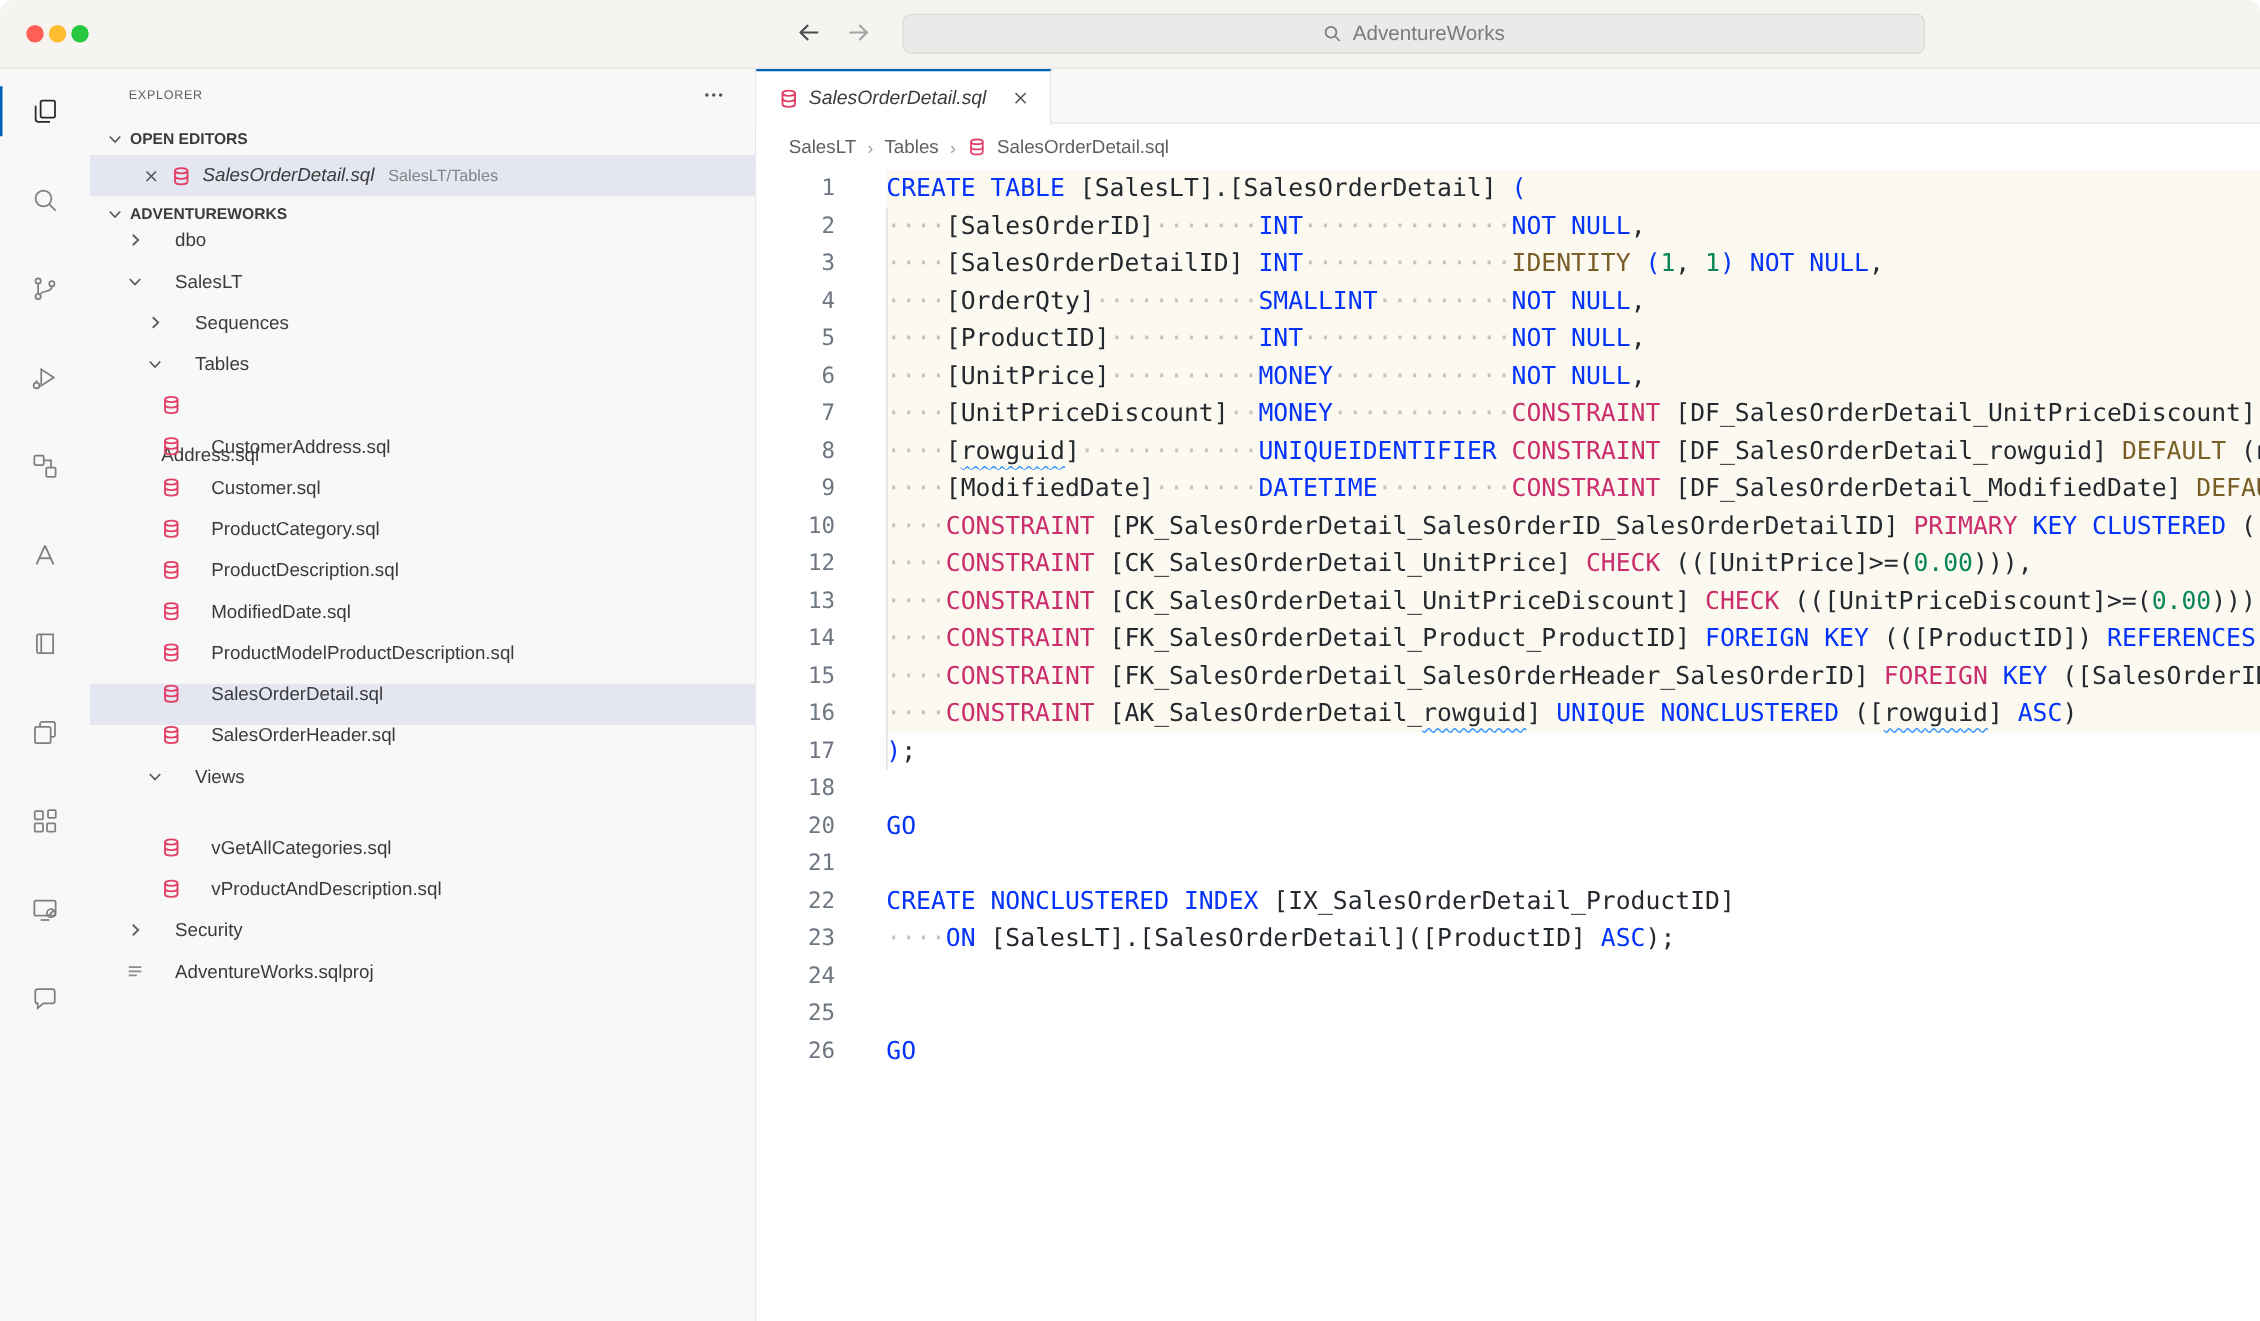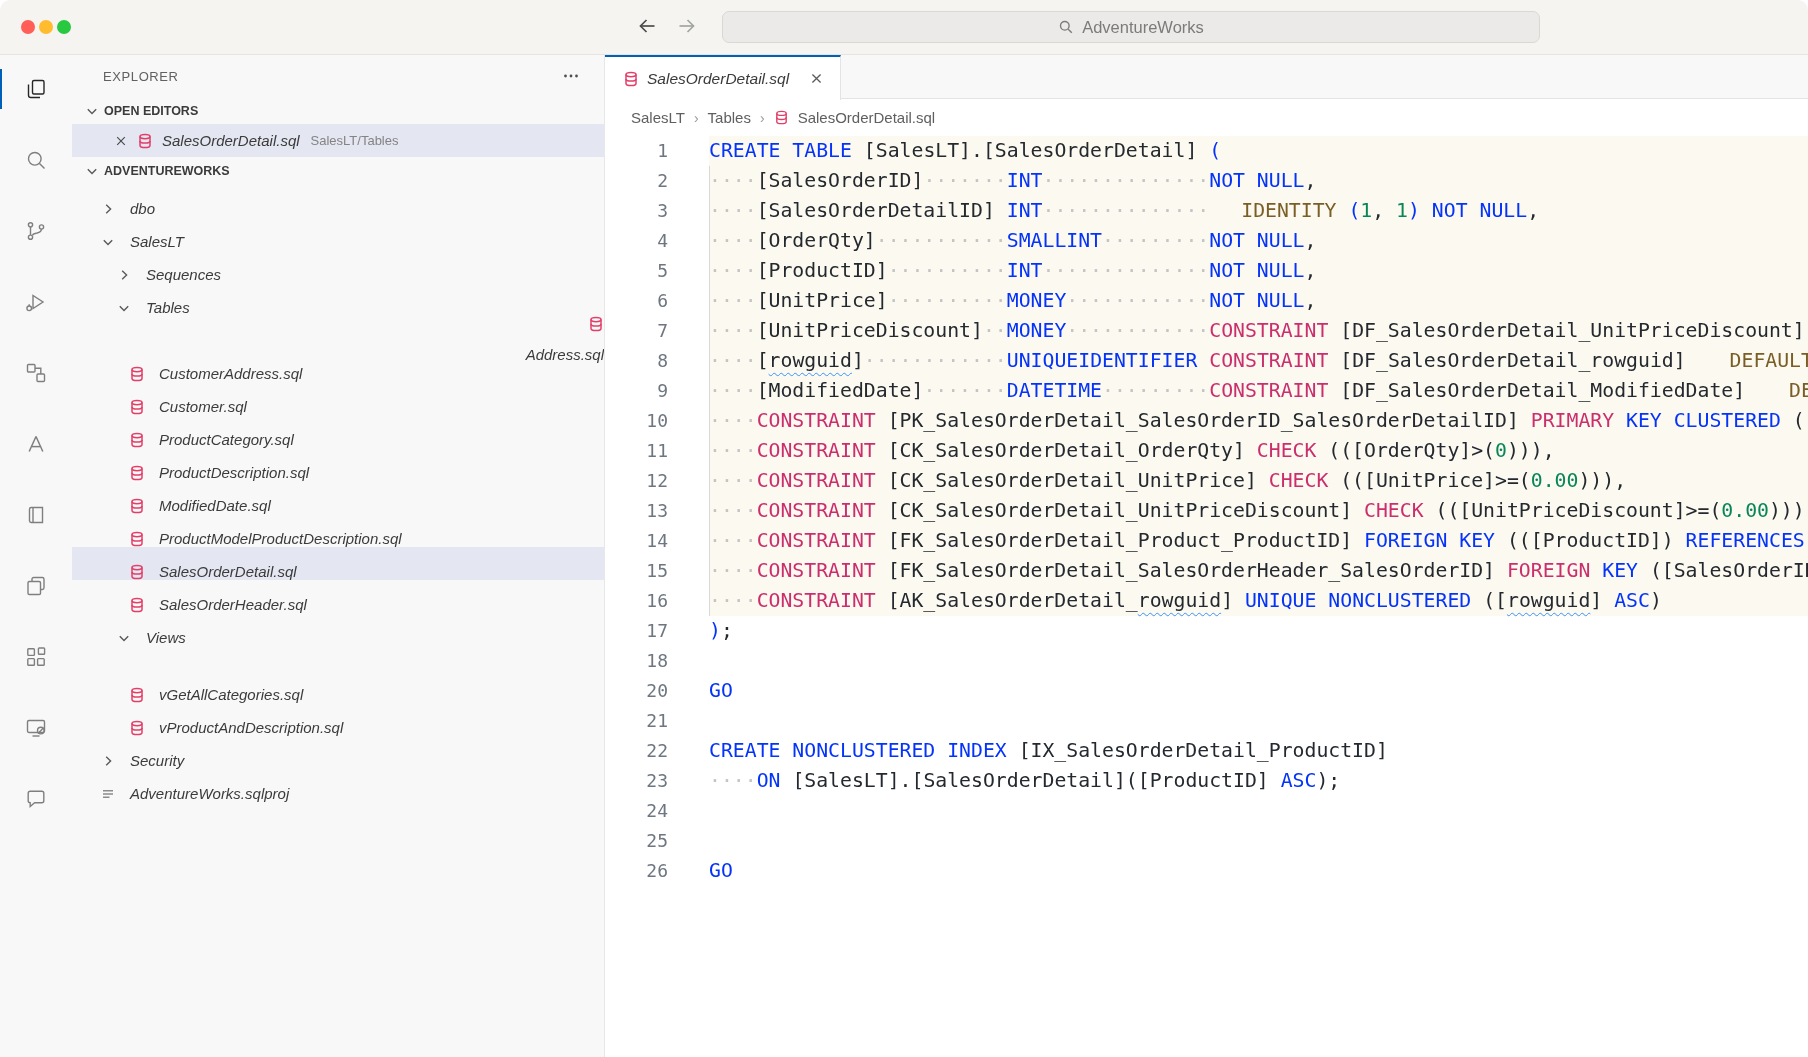--- a/index.html
+++ b/index.html
@@ -20,28 +20,28 @@
   .main { position:absolute; top:55px; left:0; right:0; bottom:0; display:flex; }
 
   
   .abar { width:72px; flex-shrink:0; background:#f8f8f8; display:flex; flex-direction:column; align-items:center; padding-top:10px; }
   .ab-item { position:relative; width:72px; height:48px; margin-bottom:23px; display:flex; align-items:center; justify-content:center; color:#7f7f7f; cursor:pointer; }
   .ab-item.active { color:#262626; }
   .ab-item.active::before { content:""; position:absolute; left:0; top:4px; bottom:4px; width:2px; background:var(--accent); }
 
   
   .sidebar { width:533px; flex-shrink:0; background:#f8f8f8; border-right:1px solid #e7e7e7; font-size:15px; color:#3b3b3b; overflow:hidden; }
-  .sb-title { height:42px; display:flex; align-items:center; justify-content:space-between; padding:0 24px 0 31px; color:#616161; font-size:13px; letter-spacing:.6px; }
+  .sb-title { height:42px; display:flex; align-items:center; justify-content:space-between; padding:0 24px 0 31px; color:#616161; font-size:10px; letter-spacing:.6px; }
   .more { color:#4f4f4f; cursor:pointer; display:flex; }
   .sec-row { height:27px; display:flex; align-items:center; padding-left:12px; gap:4px; font-weight:700; font-size:12.5px; color:#3b3b3b; cursor:pointer; }
   .oe-item { height:33px; display:flex; align-items:center; padding-left:42px; gap:9px; background:var(--selection-bg); cursor:pointer; }
   .oe-close { color:#4d4d4d; display:flex; cursor:pointer; }
   .oe-name { font-style:italic; white-space:nowrap; }
   .oe-detail { color:#848484; font-size:13px; margin-left:2px; white-space:nowrap; }
-  .row { height:33px; display:flex; align-items:flex-end; gap:14px; cursor:pointer;font-style:italic; }
+  .row { height:33px; display:flex; align-items:flex-start; gap:24px; cursor:pointer; }
   .row.sel { background:var(--selection-bg); }
   .row .lbl { white-space:nowrap; }
   .chev { flex-shrink:0; color:#5a5a5a; }
   .db { color:var(--db-pink); flex-shrink:0; }
 
   
   .editor { flex:1; min-width:0; display:flex; flex-direction:column; background:#fff; }
   .tabs { position:relative; height:44px; flex-shrink:0; background:#f8f8f8; border-bottom:1px solid #e4e4e4; }
   .tab { position:absolute; left:0; top:0; height:45px; z-index:2; background:#fff; border-top:2px solid var(--accent); border-right:1px solid #e4e4e4; display:flex; align-items:center; padding:0 14px 0 18px; gap:8px; cursor:pointer; }
   .tab-label { font-style:italic; font-size:15.5px; color:#3b3b3b; margin-right:10px; white-space:nowrap; }
@@ -51,21 +51,21 @@
   .crumb-sep { color:#9a9a9a; font-size:14px; }
 
   
   .code { flex:1; position:relative; overflow:hidden; font-family:"DejaVu Sans Mono","Liberation Mono",monospace; font-size:19.8px; }
   .code-row { display:flex; height:30px; line-height:30px; }
   .ln { width:104px; padding-right:41px; flex-shrink:0; text-align:right; color:#6e7681; font-size:18px; }
   .lt { white-space:pre; color:var(--code-fg); }
   .lt.hl { flex:1; background:var(--hl-bg); }
   .k { color:var(--kw); }
   .m { color:var(--pink); }
-  .o { color:var(--olive);margin-left:32px; }
+  .o { color:var(--olive); }
   .n { color:var(--num); }
   .w { color:var(--ws-dot); }
   .q { text-decoration:underline; text-decoration-style:wavy; text-decoration-color:var(--squiggle); text-decoration-thickness:1px; text-underline-offset:4.5px; }
   .guide { position:absolute; left:104px; top:30px; width:1px; height:450px; background:#d9d9d9; }
 </style>
 </head>
 <body>
 
 <div class="window">
 
@@ -416,24 +416,20 @@
           </div>
           <div class="code-row">
             <span class="ln">9</span>
             <span class="lt hl"><span class="w">····</span><span>[ModifiedDate]</span><span class="w">·······</span><span class="k">DATETIME</span><span class="w">·········</span><span class="m">CONSTRAINT</span><span> [DF_SalesOrderDetail_ModifiedDate] </span><span class="o">DEFAULT</span></span>
           </div>
           <div class="code-row">
             <span class="ln">10</span>
             <span class="lt hl"><span class="w">····</span><span class="m">CONSTRAINT</span><span> [PK_SalesOrderDetail_SalesOrderID_SalesOrderDetailID] </span><span class="m">PRIMARY</span><span> </span><span class="k">KEY CLUSTERED</span><span> ([SalesOrderID] </span></span>
           </div>
           <div class="code-row">
-            <span class="ln">11</span>
-            <span class="lt hl"><span class="w">····</span><span class="m">CONSTRAINT</span><span> [CK_SalesOrderDetail_OrderQty] </span><span class="m">CHECK</span><span> (([OrderQty]&gt;(</span><span class="n">0</span><span>))),</span></span>
-          </div>
-          <div class="code-row">
             <span class="ln">12</span>
             <span class="lt hl"><span class="w">····</span><span class="m">CONSTRAINT</span><span> [CK_SalesOrderDetail_UnitPrice] </span><span class="m">CHECK</span><span> (([UnitPrice]&gt;=(</span><span class="n">0.00</span><span>))),</span></span>
           </div>
           <div class="code-row">
             <span class="ln">13</span>
             <span class="lt hl"><span class="w">····</span><span class="m">CONSTRAINT</span><span> [CK_SalesOrderDetail_UnitPriceDiscount] </span><span class="m">CHECK</span><span> (([UnitPriceDiscount]&gt;=(</span><span class="n">0.00</span><span>))),</span></span>
           </div>
           <div class="code-row">
             <span class="ln">14</span>
             <span class="lt hl"><span class="w">····</span><span class="m">CONSTRAINT</span><span> [FK_SalesOrderDetail_Product_ProductID] </span><span class="k">FOREIGN KEY</span><span> (([ProductID]) </span><span class="k">REFERENCES</span><span> [SalesLT].[Product] ([ProductID]),</span></span>

